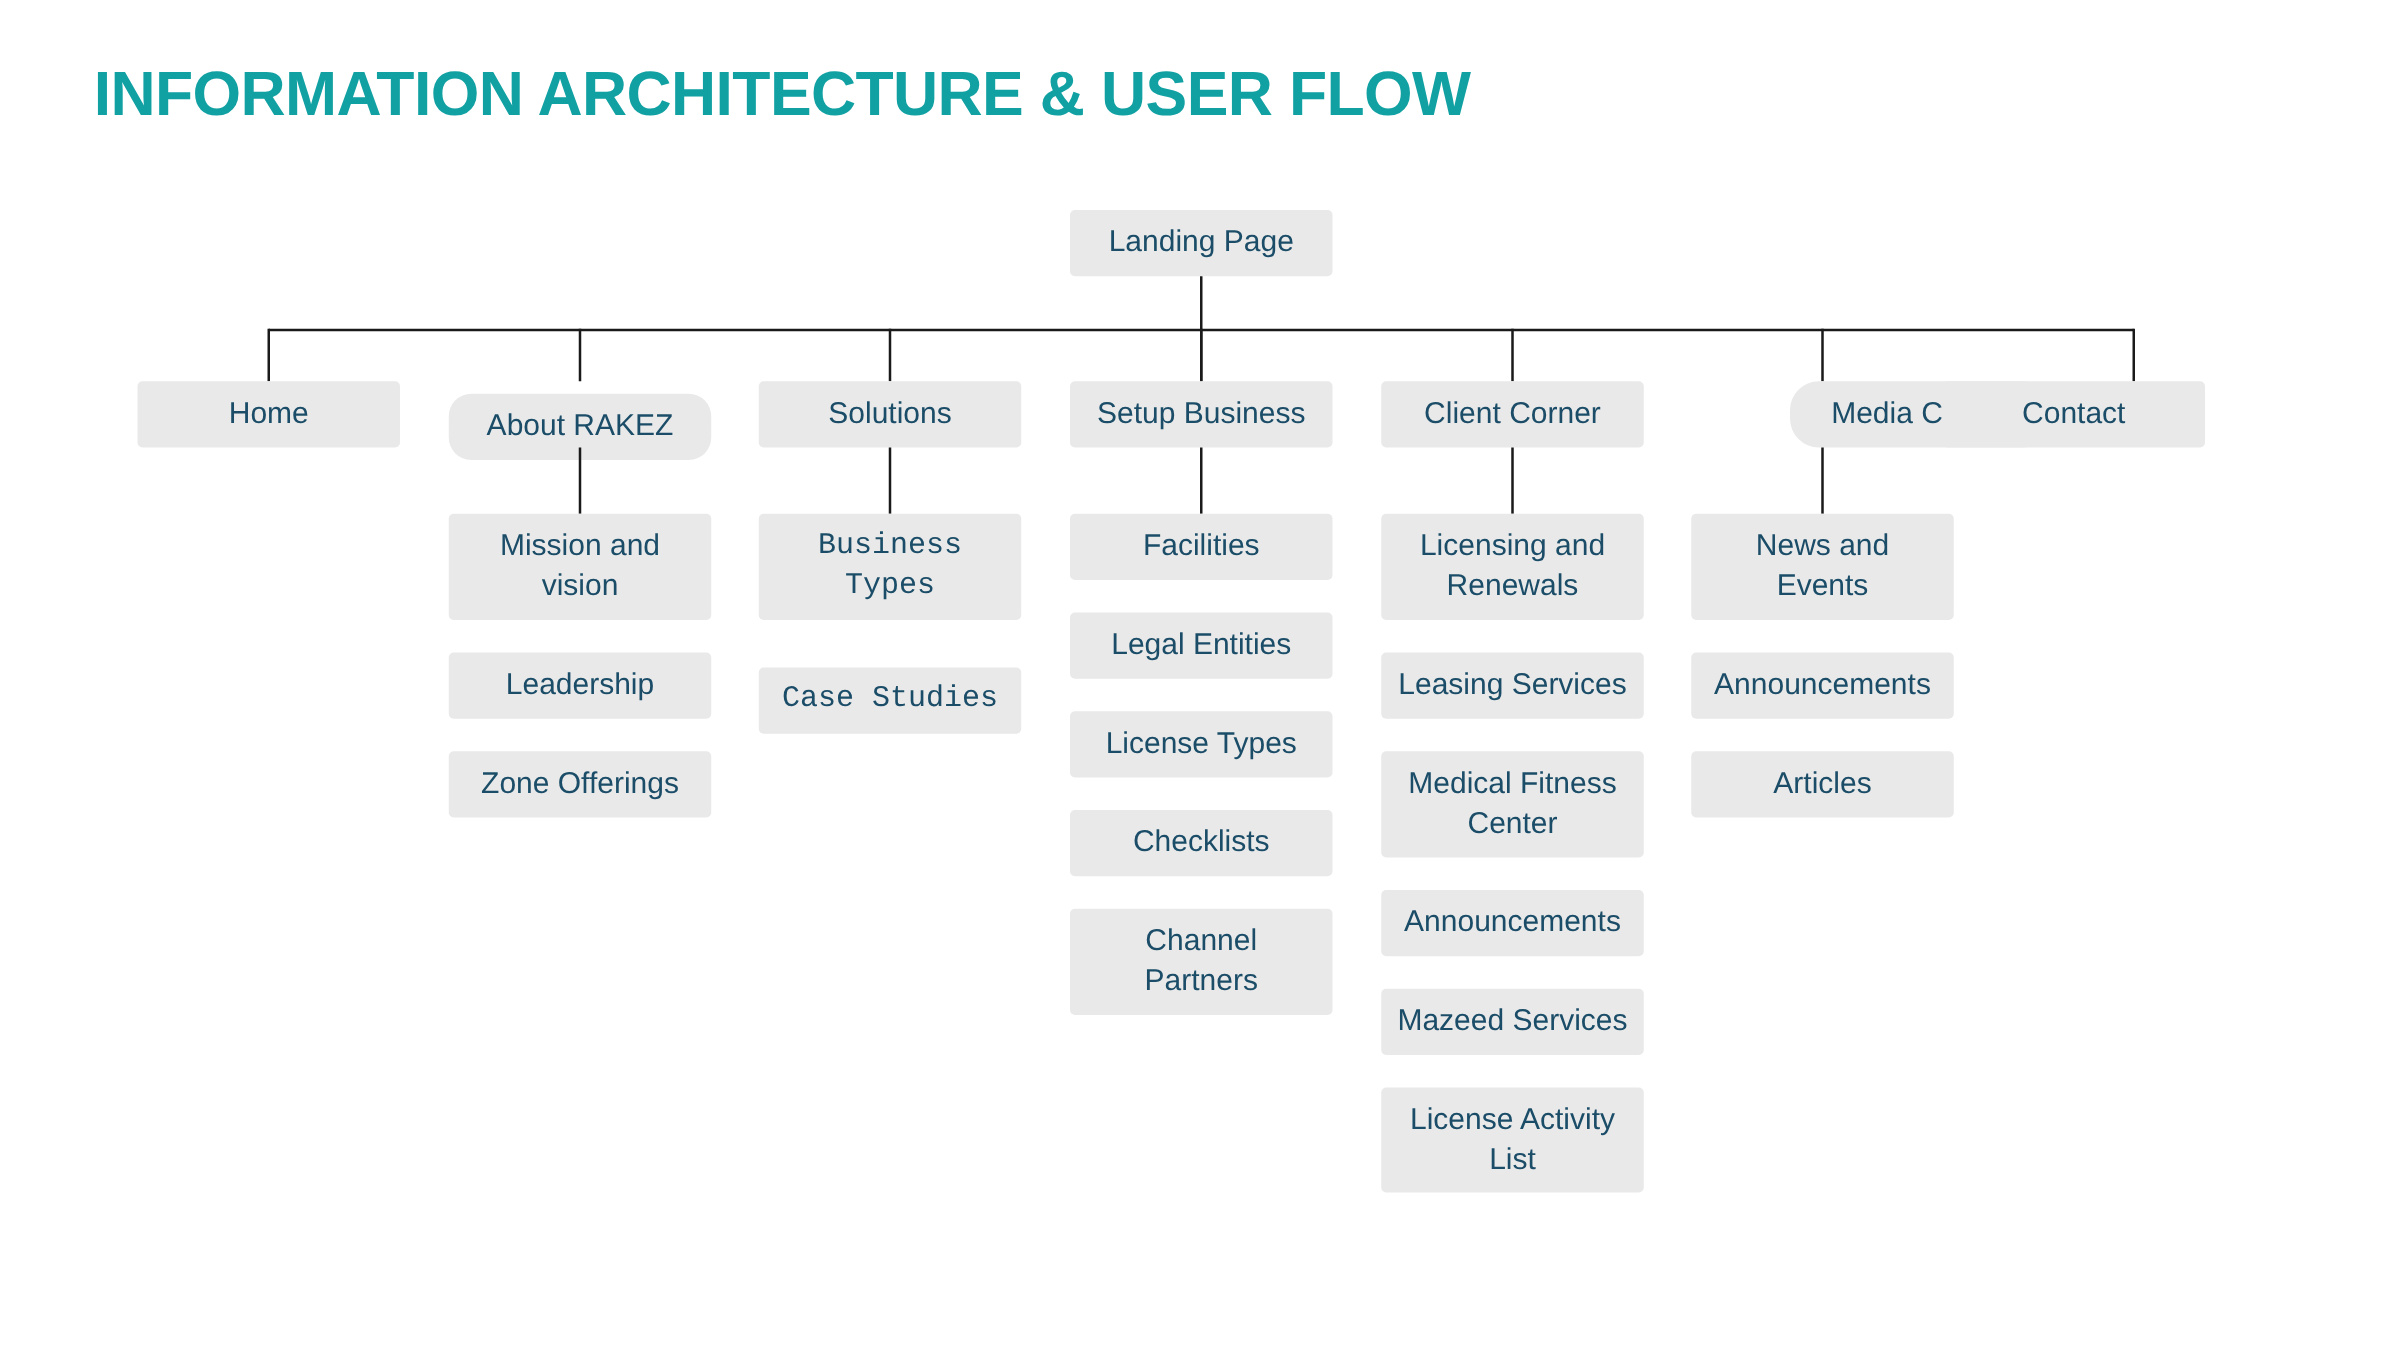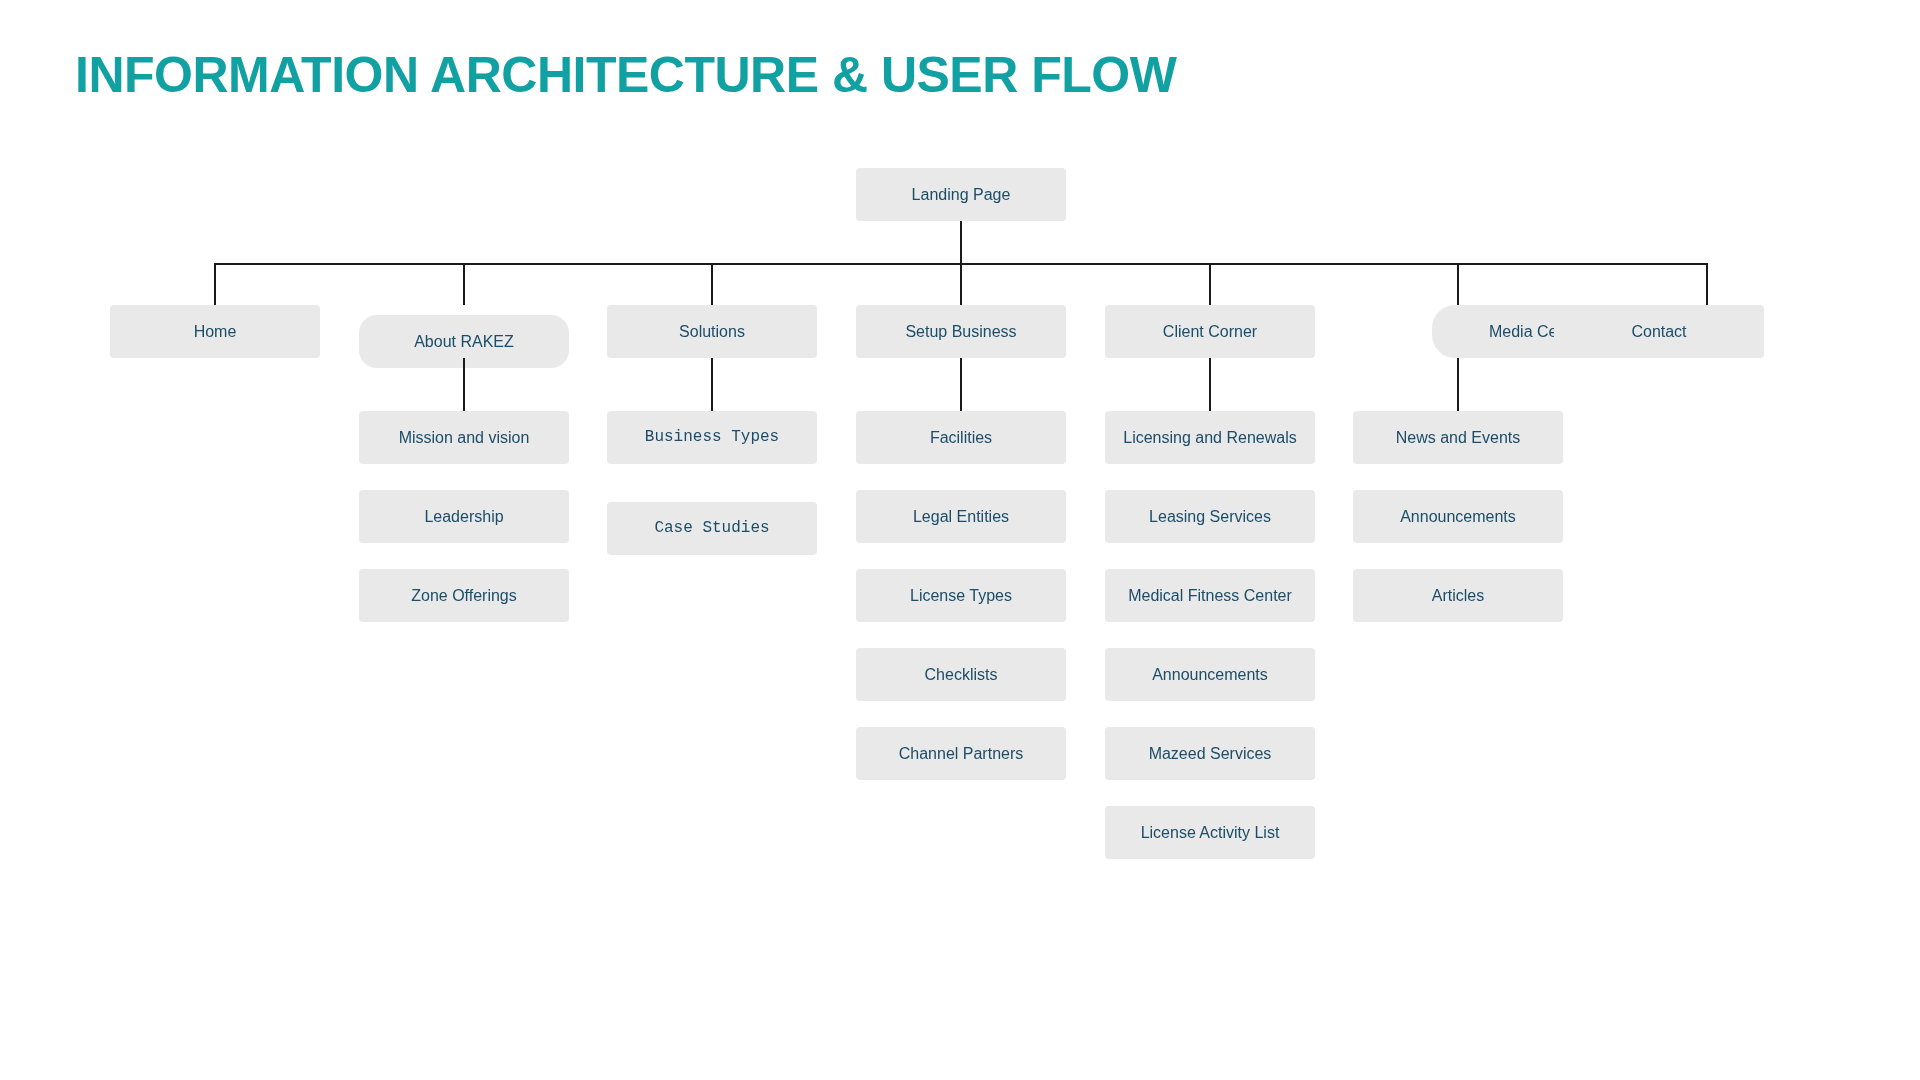--- a/index.html
+++ b/index.html
@@ -19,21 +19,21 @@
     color:var(--accent);white-space:nowrap;
   }
   .node{
     position:absolute;
     width:210px;min-height:53px;
     background:var(--node-bg);
     color:var(--node-text);
     border-radius:4px;
     display:flex;align-items:center;justify-content:center;
     text-align:center;
-    font-size:16px;line-height:1.35;
+    font-size:24px;line-height:1.35;
     padding:10px 12px;
   }
   .child-node{position:static;}
   .col-children{
     position:absolute;
     display:flex;flex-direction:column;gap:26px;
     width:210px;
   }
   .vline{position:absolute;width:1.5px;background:var(--line);}
   .hline{position:absolute;height:1.5px;background:var(--line);}

